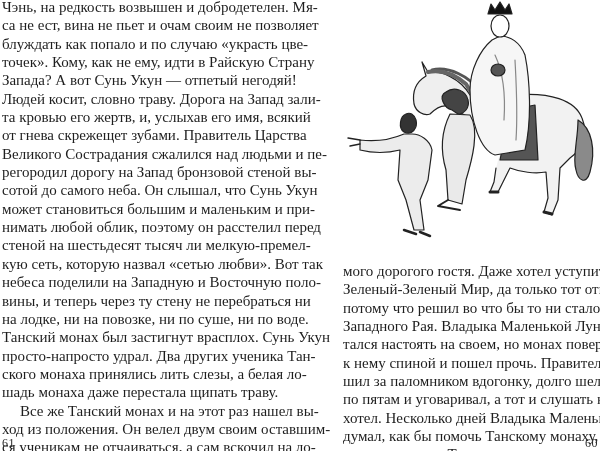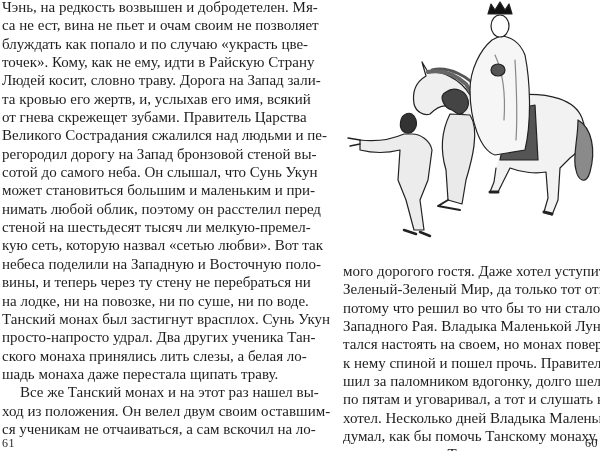--- a/index.html
+++ b/index.html
@@ -72,20 +72,21 @@
   </style>
 </head>
 <body>
 
 <div class="page page-left">
   <div class="col col-left">
     <span class="line">Чэнь, на редкость возвышен и добродетелен. Мя-</span>
     <span class="line">са не ест, вина не пьет и очам своим не позволяет</span>
     <span class="line">блуждать как попало и по случаю «украсть цве-</span>
     <span class="line">точек». Кому, как не ему, идти в Райскую Страну</span>
+    <span class="line">Запада? А вот Сунь Укун — отпетый негодяй!</span>
     <span class="line">Людей косит, словно траву. Дорога на Запад зали-</span>
     <span class="line">та кровью его жертв, и, услыхав его имя, всякий</span>
     <span class="line">от гнева скрежещет зубами. Правитель Царства</span>
     <span class="line">Великого Сострадания сжалился над людьми и пе-</span>
     <span class="line">регородил дорогу на Запад бронзовой стеной вы-</span>
     <span class="line">сотой до самого неба. Он слышал, что Сунь Укун</span>
     <span class="line">может становиться большим и маленьким и при-</span>
     <span class="line">нимать любой облик, поэтому он расстелил перед</span>
     <span class="line">стеной на шестьдесят тысяч ли мелкую-премел-</span>
     <span class="line">кую сеть, которую назвал «сетью любви». Вот так</span>

